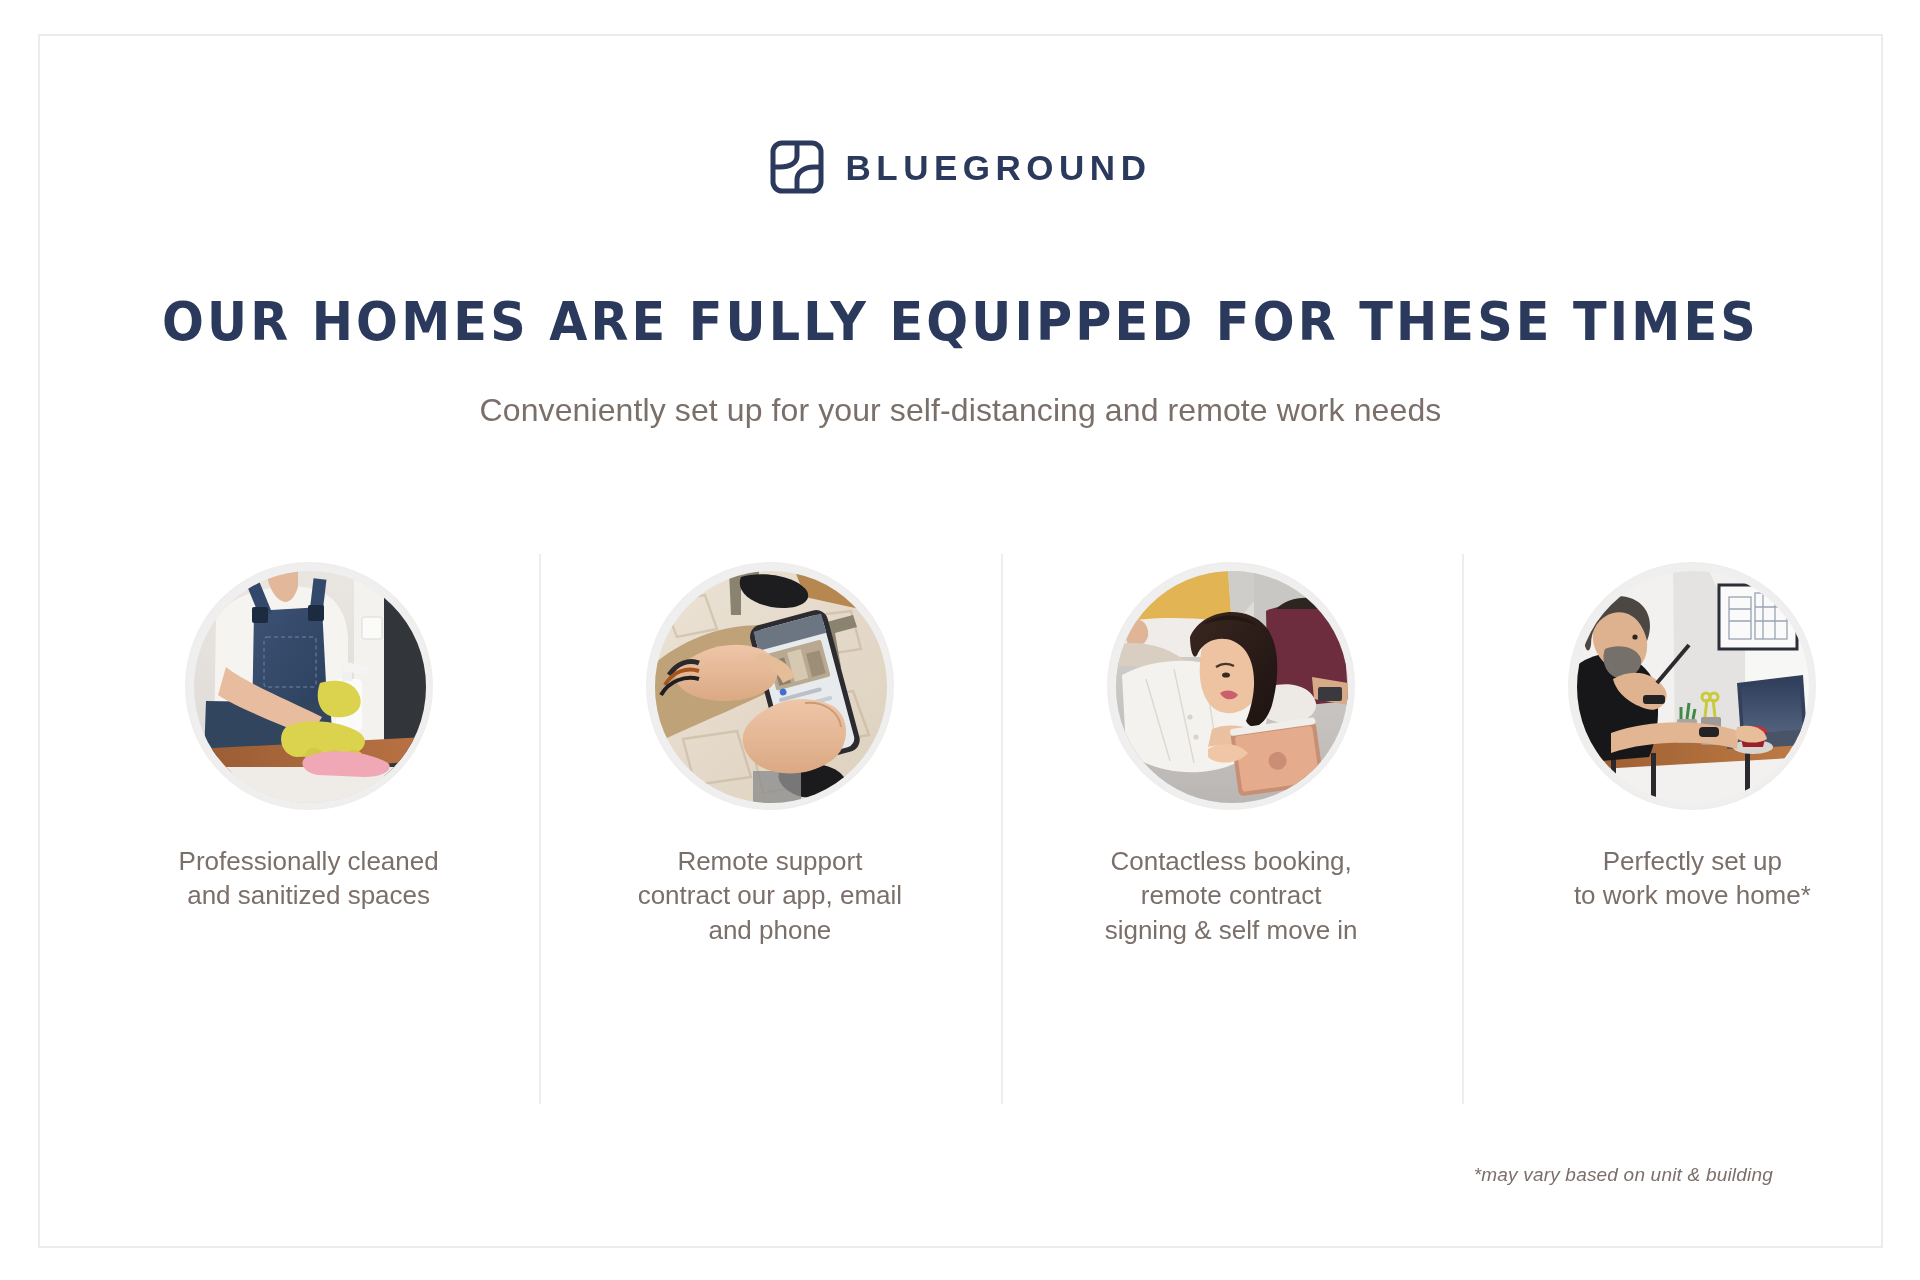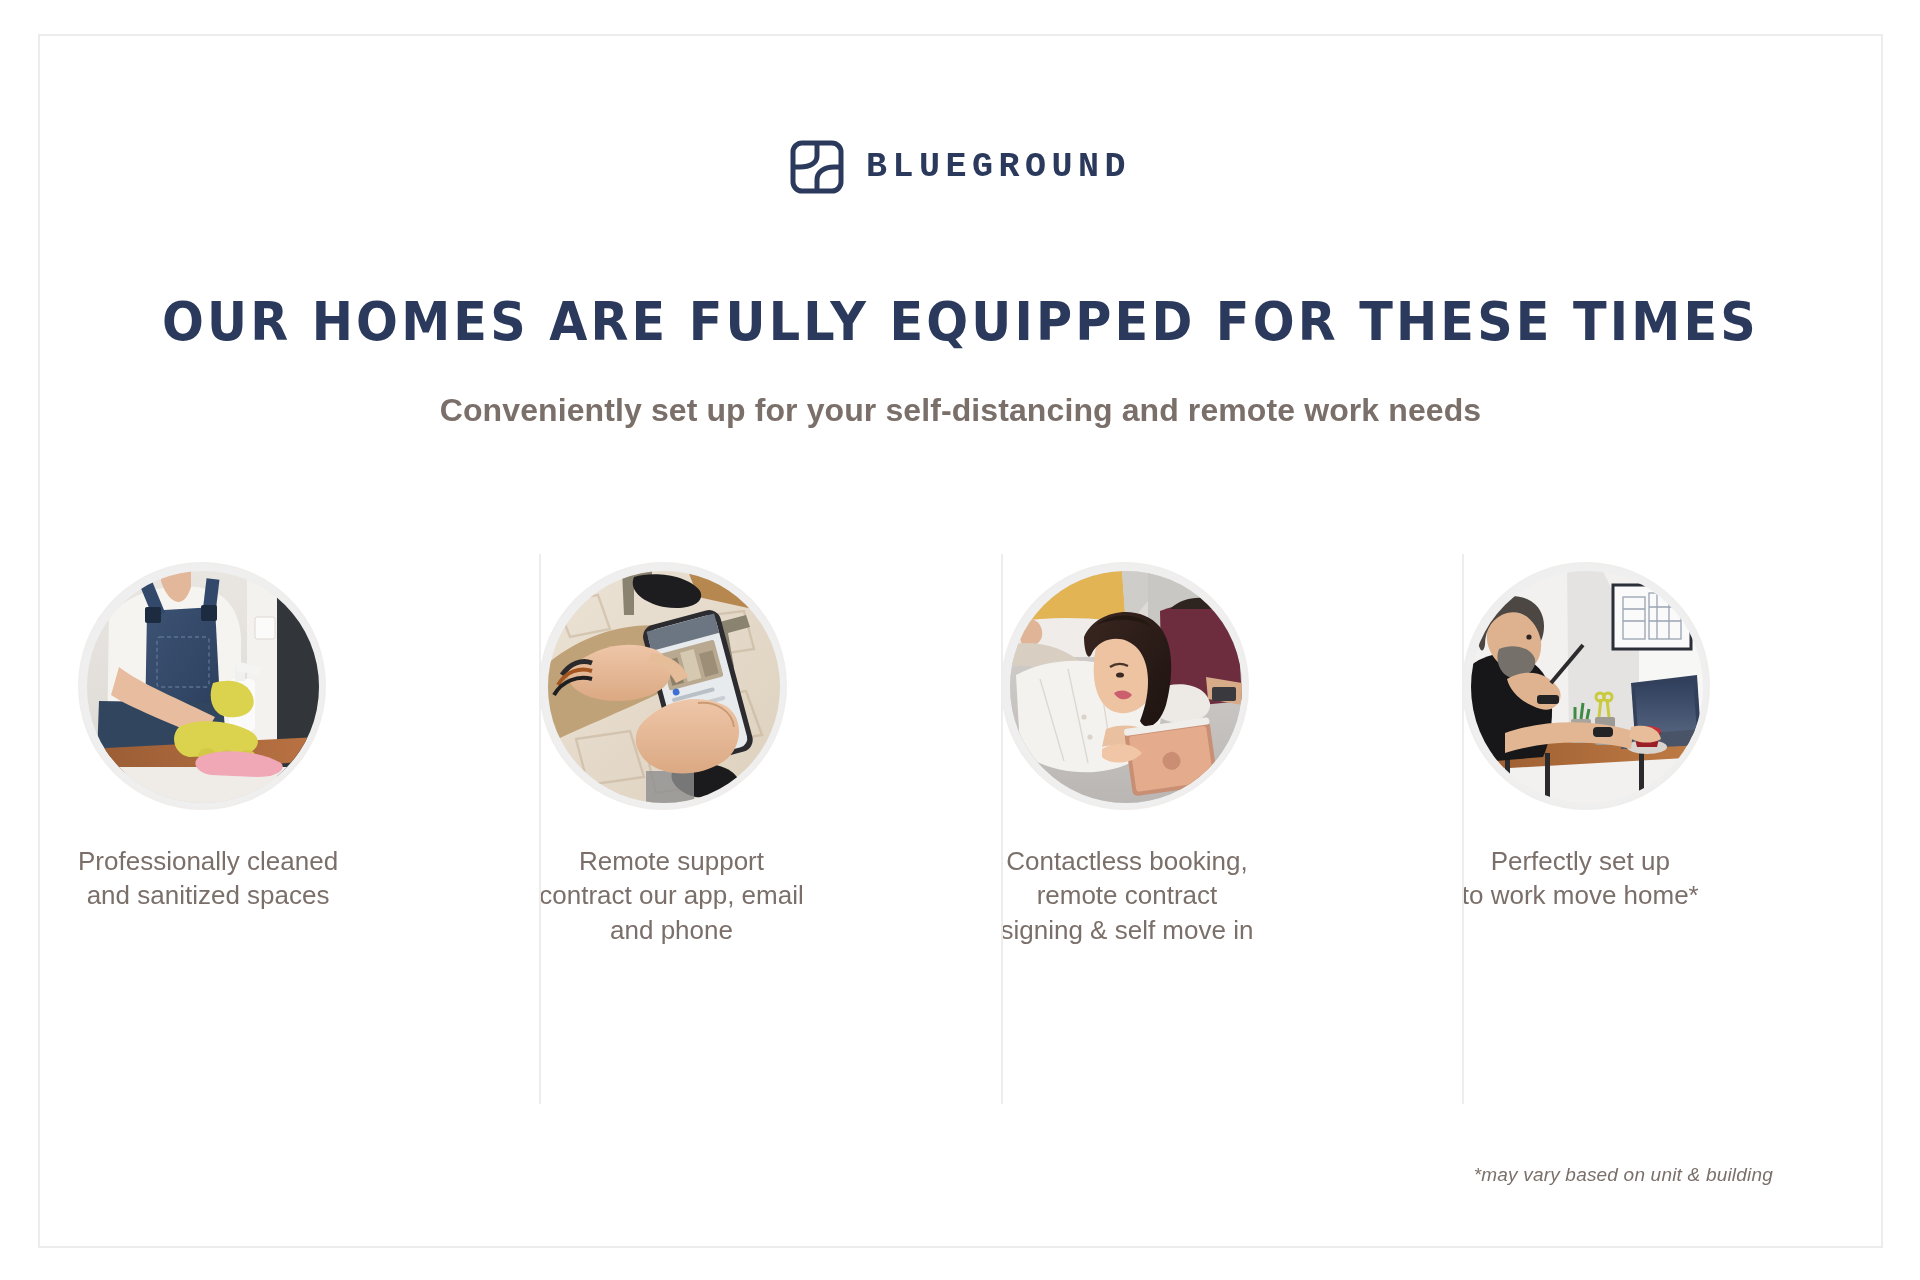--- a/index.html
+++ b/index.html
@@ -41,21 +41,21 @@
     align-items: center;
     justify-content: center;
     gap: 22px;
   }
   .logo-mark {
     width: 54px;
     height: 54px;
     display: block;
   }
   .logo-word {
-    font-family: Liberation Mono, monospace;
+    font-family: Liberation Sans, sans-serif;
     font-size: 35px;
     font-weight: 700;
     letter-spacing: 5.5px;
     color: #2b3a5c;
     line-height: 1;
     white-space: nowrap;
   }
 
   
   .headline {
@@ -75,42 +75,42 @@
   }
 
   .subheadline {
     position: absolute;
     left: 0;
     top: 356px;
     width: 100%;
     text-align: center;
     font-family: "Liberation Sans", sans-serif;
     font-size: 32px;
-    font-weight: 700;
+    font-weight: 400;
     color: #7b6f6a;
     letter-spacing: 0.1px;
     white-space: nowrap;
   }
 
   
   .columns {
     position: absolute;
     left: 38px;
     top: 518px;
     width: 1845px;
     height: 550px;
     display: flex;
     align-items: flex-start;
   }
   .col {
     position: relative;
     flex: 1 1 0;
     display: flex;
     flex-direction: column;
-    align-items: flex-start;
+    align-items: center;
     height: 100%;
   }
   .col + .col::before {
     content: "";
     position: absolute;
     left: 0;
     top: 0;
     width: 2px;
     height: 100%;
     background: #ededed;

